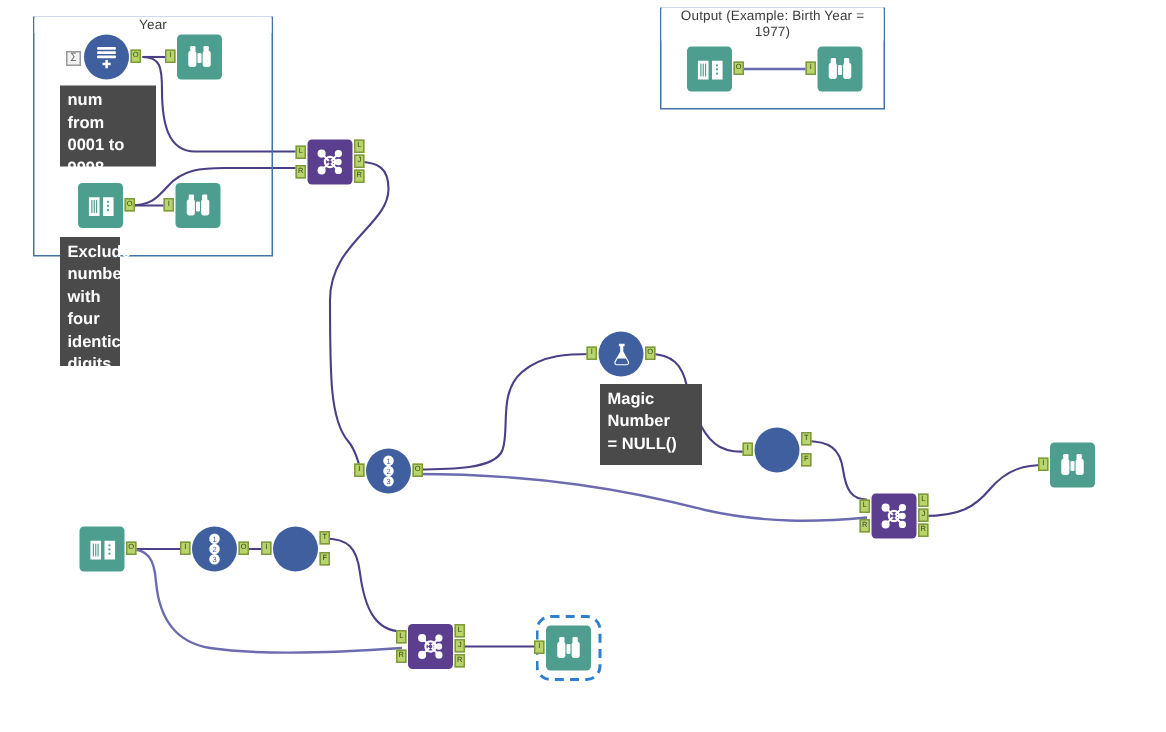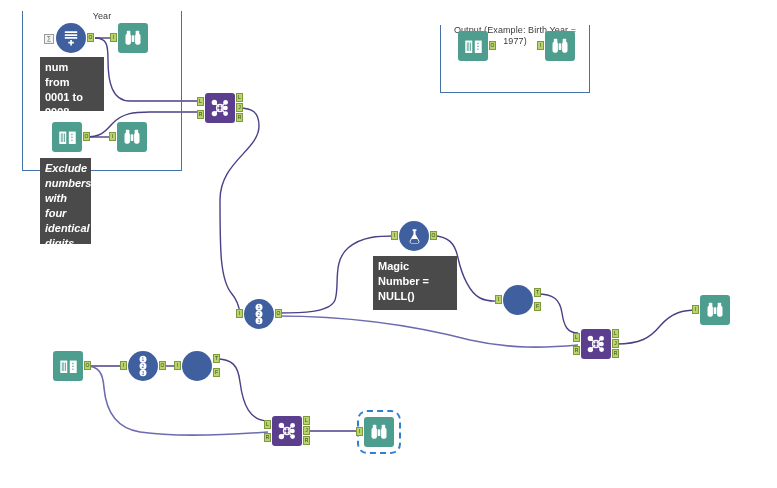--- a/index.html
+++ b/index.html
@@ -84,21 +84,21 @@
 
     <path d="M306,431 L360,431"></path>
 
     <path class="light" d="M489,46 L542,46"></path>
   </svg>
 
   <div id="layer">
       <div class="container" style="left: 22px; top: 11px; width: 158px; height: 158px;">
         <div class="container-label">Year</div>
       </div>
-      <div class="container" style="left: 440px; top: 5px; width: 148px; height: 66px; margin-top: 20px;">
+      <div class="container" style="left: 440px; top: 5px; width: 148px; height: 66px;">
         <div class="container-label">Output (Example: Birth Year = 1977)</div>
       </div>
       <div class="tool round" style="left: 56px; top: 23px;">
         <svg width="20" height="20" viewBox="0 0 24 24" aria-hidden="true">
         <g fill="#ffffff">
           <rect x="4.5" y="4" width="15" height="2.1" rx="0.6"></rect>
           <rect x="4.5" y="7.4" width="15" height="2.1" rx="0.6"></rect>
           <rect x="4.5" y="10.8" width="15" height="2.1" rx="0.6"></rect>
           <path d="M11.1 14.3h2v2.3h2.3v2h-2.3v2.3h-2v-2.3H8.8v-2h2.3z"></path>
         </g>
@@ -341,17 +341,17 @@
           <rect x="14.5" y="7" width="6.5" height="13" rx="2.2"></rect>
           <rect x="4.6" y="3.2" width="4.2" height="4.6" rx="1"></rect>
           <rect x="15.2" y="3.2" width="4.2" height="4.6" rx="1"></rect>
           <rect x="10.4" y="8.8" width="3.2" height="8" rx="1"></rect>
         </g>
         </svg>
       </div>
       <div class="anchor in" style="left: 537px; top: 41px;">I</div>
       <div class="lmark" style="left: 44px; top: 34px;">∑</div>
       <div class="note" style="left: 40px; top: 57px; width: 64px; height: 54px;">num from 0001 to 9998</div>
-      <div class="note" style="left: 40px; top: 158px; width: 51px; height: 86px; font-style: italic;">Exclude numbers with four identical digits</div>
-      <div class="note" style="left: 373px; top: 256px; width: 84px; height: 54px;">Magic Number = NULL()</div>
+      <div class="note" style="left: 40px; top: 158px; width: 40px; height: 86px;">Exclude numbers with four identical digits</div>
+      <div class="note" style="left: 400px; top: 256px; width: 68px; height: 54px;">Magic Number = NULL()</div>
     </div>
 
 </div>
 
 </body></html>

